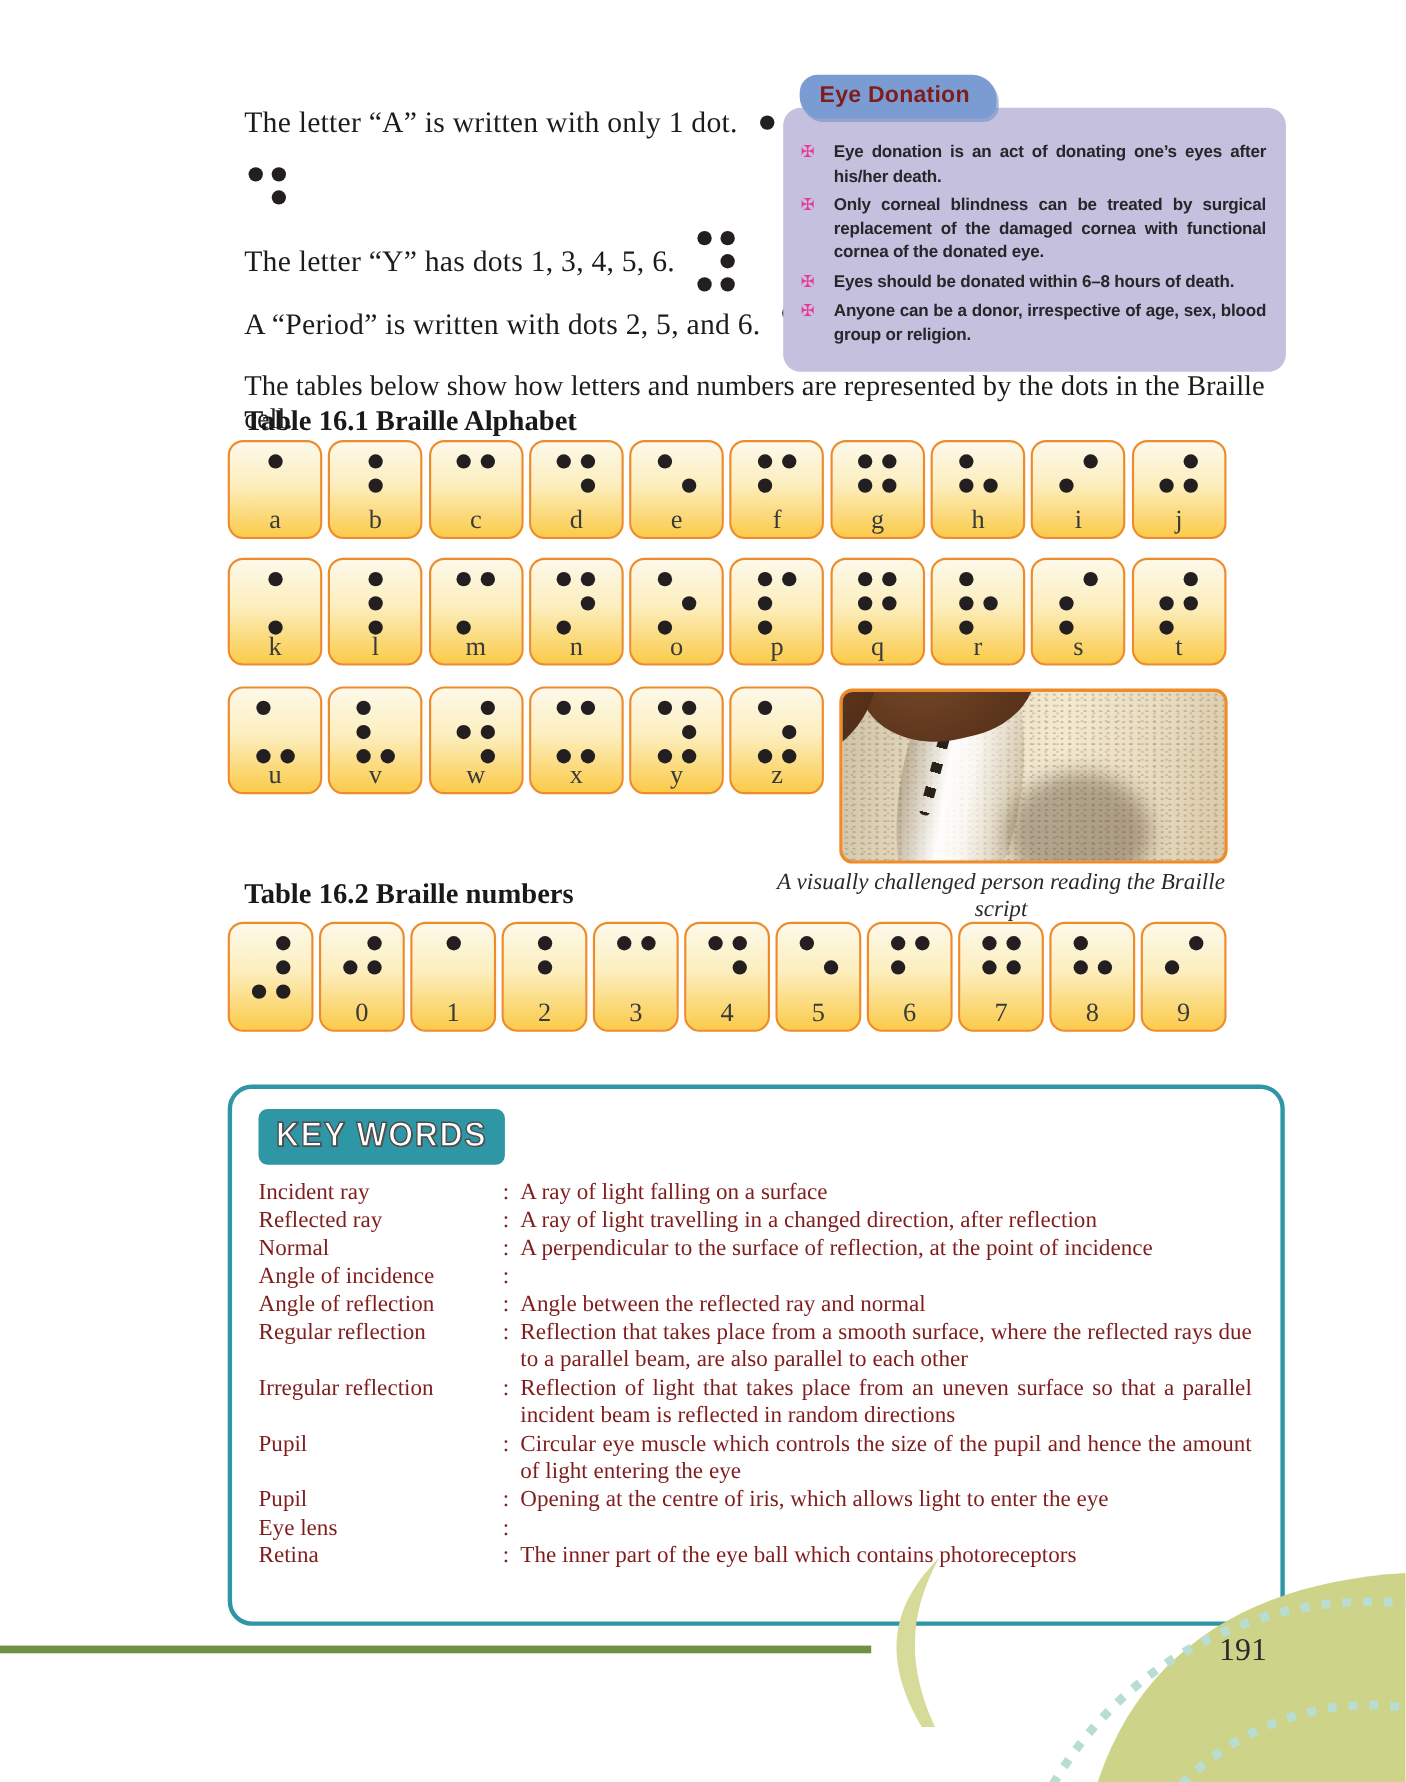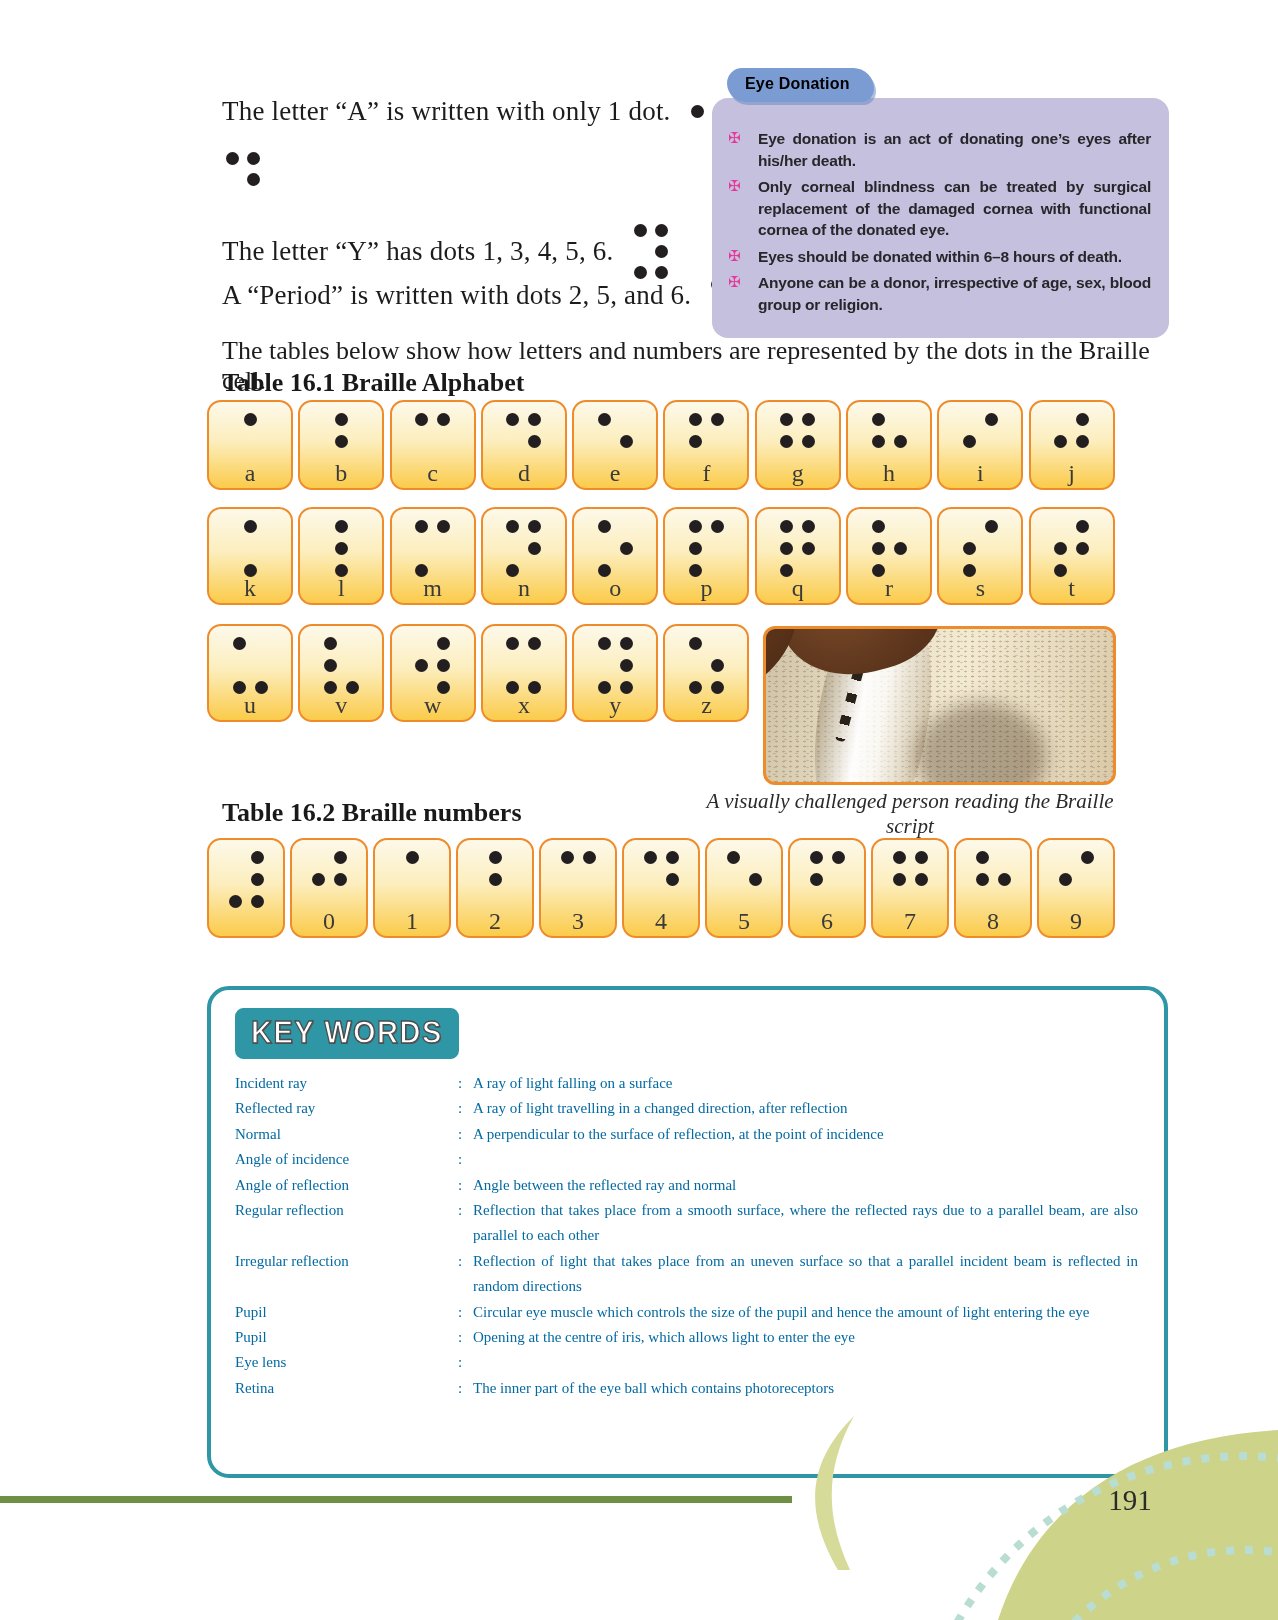--- a/index.html
+++ b/index.html
@@ -16,22 +16,22 @@
   .intro-text{font-size:27px;color:#1c1c1c;letter-spacing:.2px;white-space:nowrap;}
 
   
   .bgrid{display:grid;}
   .bcell{display:flex;align-items:center;justify-content:center;}
   .bdot{display:block;border-radius:50%;background:var(--dot);}
 
   
   .eye-box{position:absolute;left:712px;top:98px;width:457px;height:240px;background:var(--eye_bg);
     border-radius:16px;padding:30px 16px 8px 16px;}
-  .eye-banner{position:absolute;left:727px;top:68px;z-index:3;background:var(--eye_banner);color:#000000;
-    font-family:"Liberation Sans",sans-serif;font-weight:bold;font-size:16px;padding:7px 24px 9px 18px;
+  .eye-banner{position:absolute;left:727px;top:68px;z-index:3;background:var(--eye_banner);color:#7f1d1d;
+    font-family:"Liberation Sans",sans-serif;font-weight:bold;font-size:21px;padding:7px 24px 9px 18px;
     border-radius:16px 22px 14px 20px;letter-spacing:.2px;box-shadow:2px 3px 0 rgba(110,140,195,.55);text-align:center;}
   .eye-points{display:flex;flex-direction:column;gap:5px;}
   .eye-point{display:grid;grid-template-columns:30px 1fr;align-items:start;}
   .eye-bullet{color:var(--bullet_pink);font-size:15px;line-height:21px;font-family:"DejaVu Sans",sans-serif;}
   .eye-point-text{font-family:"Liberation Sans",sans-serif;font-weight:bold;font-size:15.5px;line-height:21.5px;
     color:#26262b;letter-spacing:-.2px;text-align:justify;padding-right:2px;}
 
   
   .para{position:absolute;left:222px;top:336px;width:940px;font-size:26px;color:#1c1c1c;}
   .tbl-title{position:absolute;left:222px;font-size:26px;font-weight:bold;color:#191919;}
@@ -67,21 +67,21 @@
   .caption{position:absolute;left:690px;top:789px;width:440px;text-align:center;font-style:italic;
     font-size:21px;color:#2a2a2a;}
 
   
   .kw-box{position:absolute;left:207px;top:986px;width:961px;height:492px;background:#fff;
     border:4px solid var(--kw_teal);border-radius:22px;padding:20px 22px 0 24px;}
   .kw-badge{display:inline-block;background:var(--kw_teal);color:#fff;border-radius:8px;
     padding:6px 16px 8px 16px;font-family:"Liberation Sans",sans-serif;font-weight:bold;font-size:29px;
     letter-spacing:1.5px;-webkit-text-stroke:1.2px #4c4c4c;text-shadow:1px 1px 0 #565656;transform:scaleY(1.08);}
   .kw-list{margin-top:14px;display:flex;flex-direction:column;}
-  .kw-row{display:grid;grid-template-columns:212px 26px 1fr;font-size:15px;line-height:25.4px;color:#0369a1;}
+  .kw-row{display:grid;grid-template-columns:212px 26px 1fr;font-size:21px;line-height:25.4px;color:#7f1d1d;}
   .kw-term{white-space:nowrap;}
   .kw-colon{text-align:center;}
   .kw-def{text-align:justify;padding-right:4px;}
 
   
   .deco-svg{position:absolute;left:0;top:0;z-index:1;pointer-events:none;}
   .page-num{position:absolute;left:1090px;top:1484px;width:80px;text-align:center;font-size:29px;
     color:#2b2b2b;z-index:2;}
 </style>
 </head>
@@ -106,21 +106,21 @@
         <div class="bcell">
           <span class="bdot" style="height: 13px; width: 13px;"></span>
         </div>
         <div class="bcell"></div>
         <div class="bcell">
           <span class="bdot" style="height: 13px; width: 13px;"></span>
         </div>
       </div>
     </span>
 </div>
-<div class="intro-line" style="top:220px;">
+<div class="intro-line" style="top:206px;">
   <span class="intro-text">The letter “Y” has dots 1, 3, 4, 5, 6.</span>
   <span>
       <div class="bgrid" style="grid-template-columns: repeat(2, 21px); grid-auto-rows: 21px;">
         <div class="bcell">
           <span class="bdot" style="height: 13px; width: 13px;"></span>
         </div>
         <div class="bcell">
           <span class="bdot" style="height: 13px; width: 13px;"></span>
         </div>
         <div class="bcell"></div>

